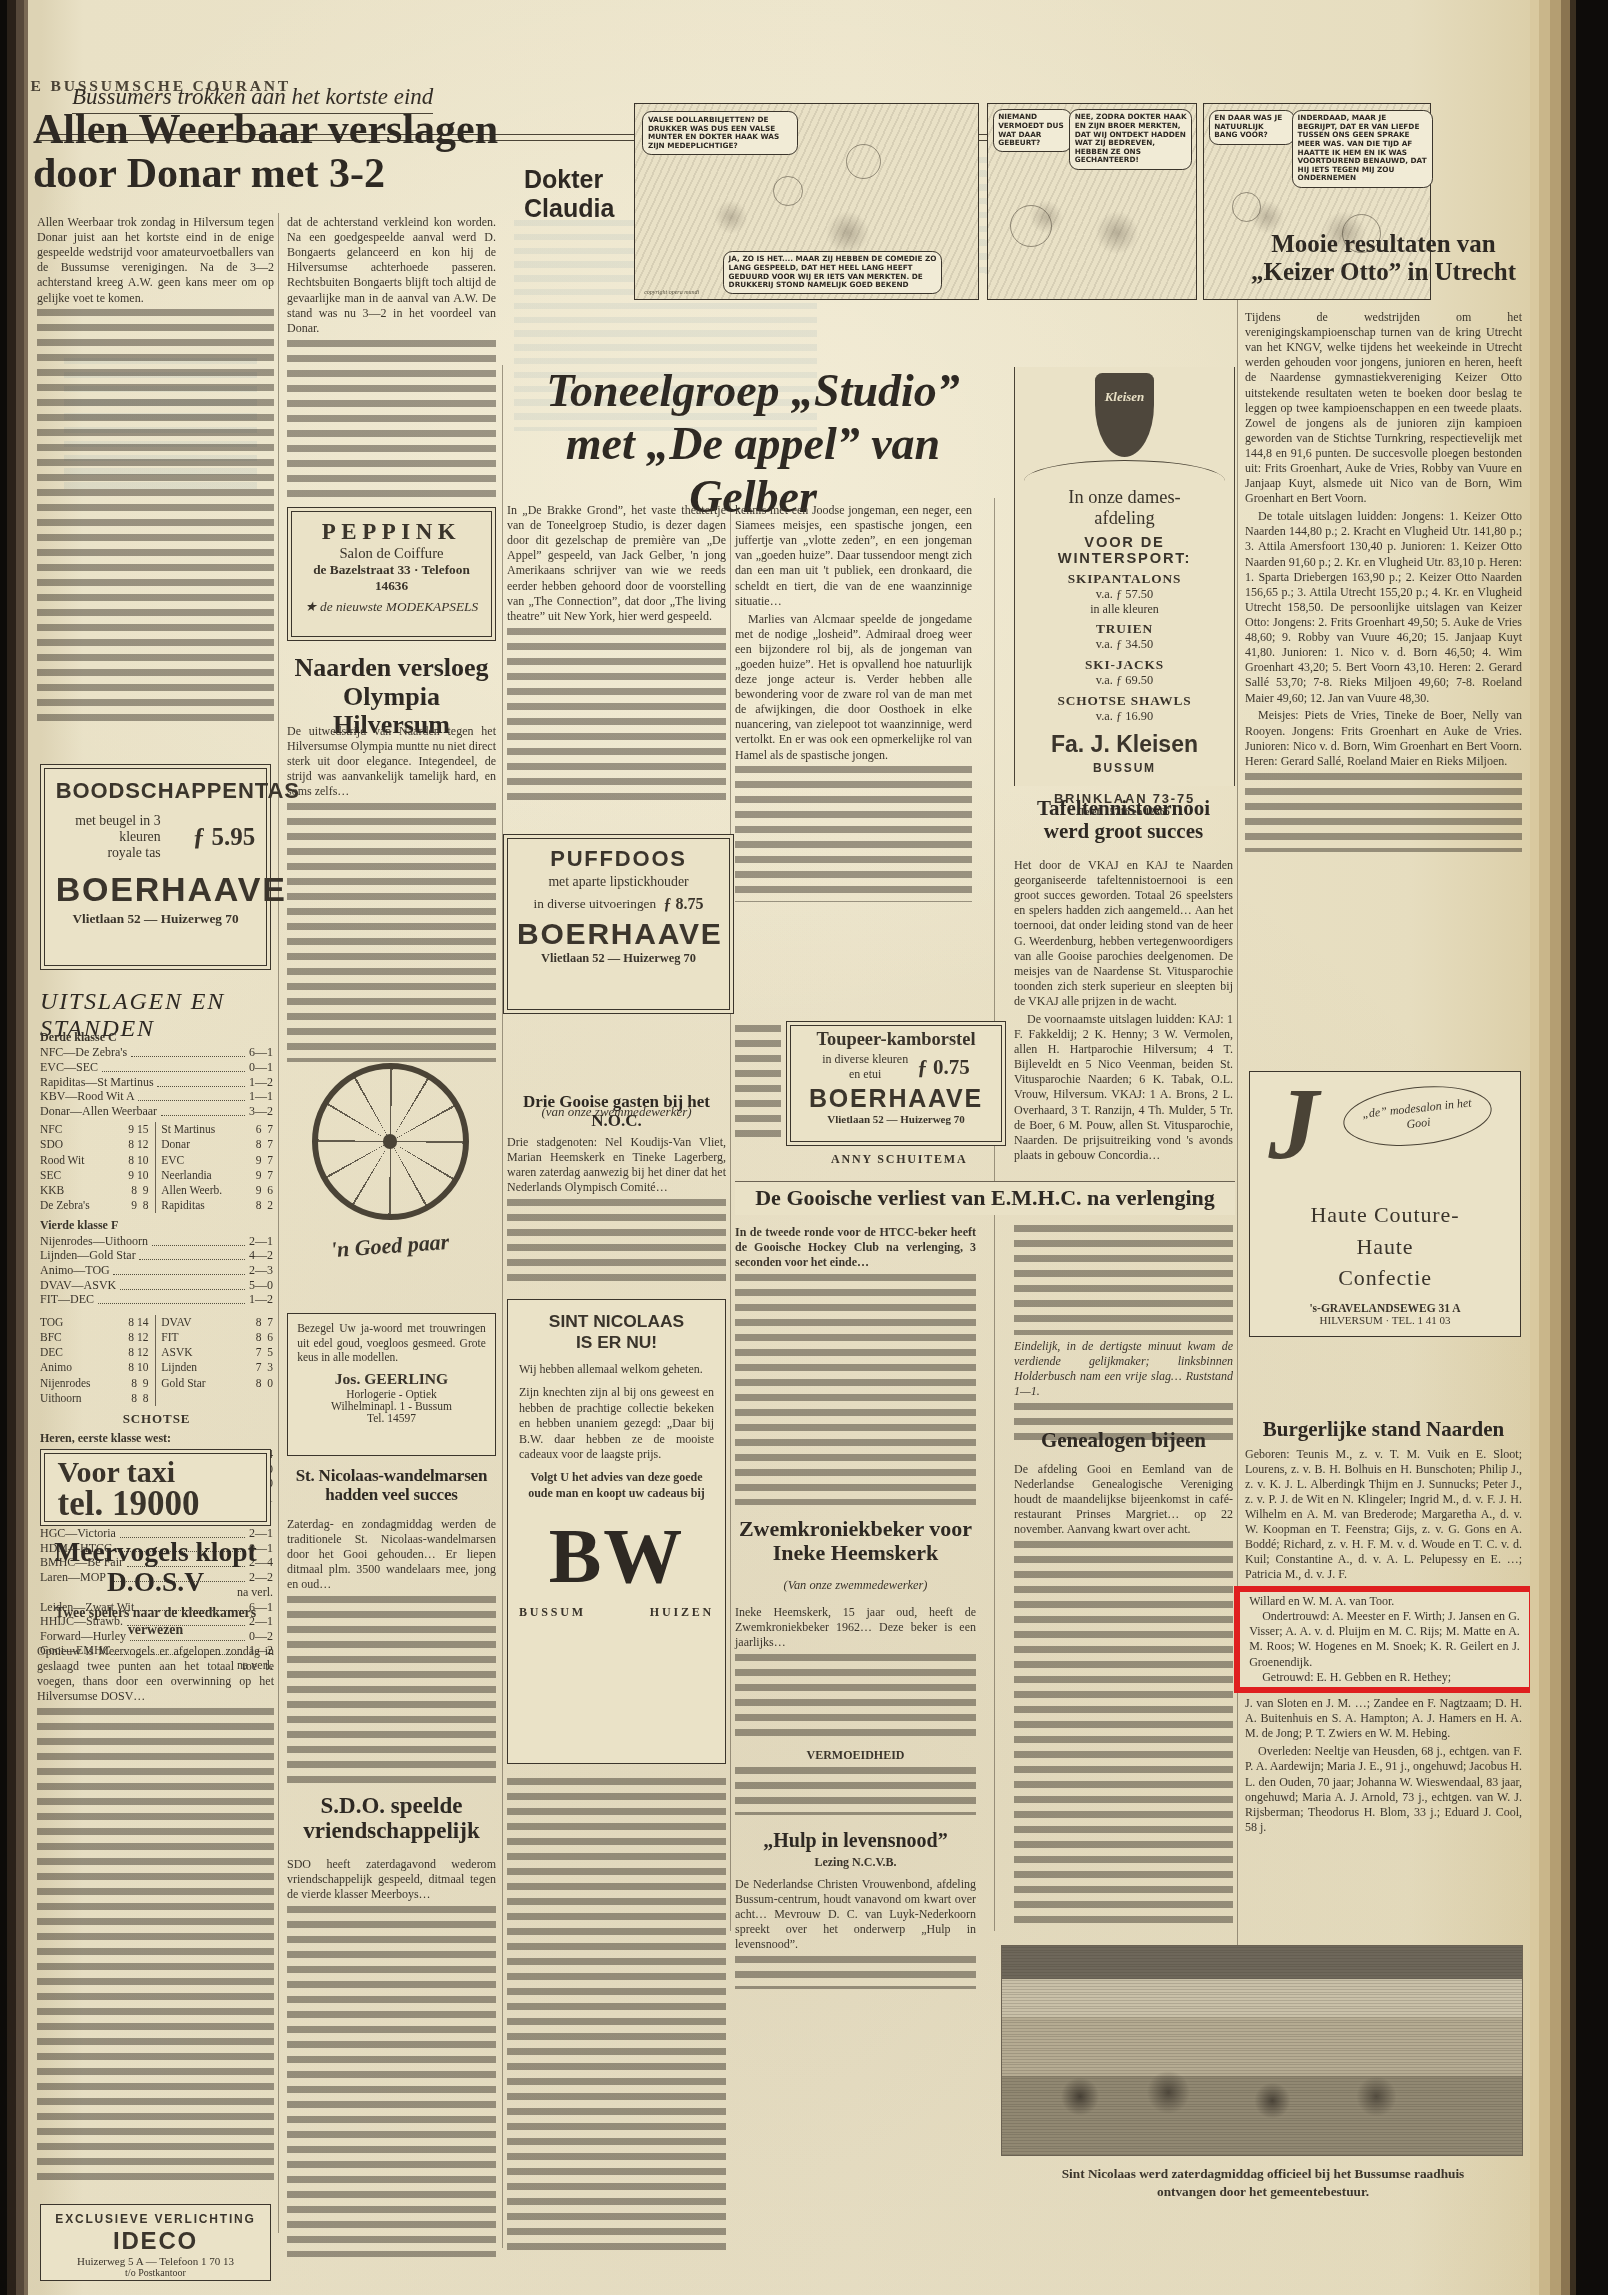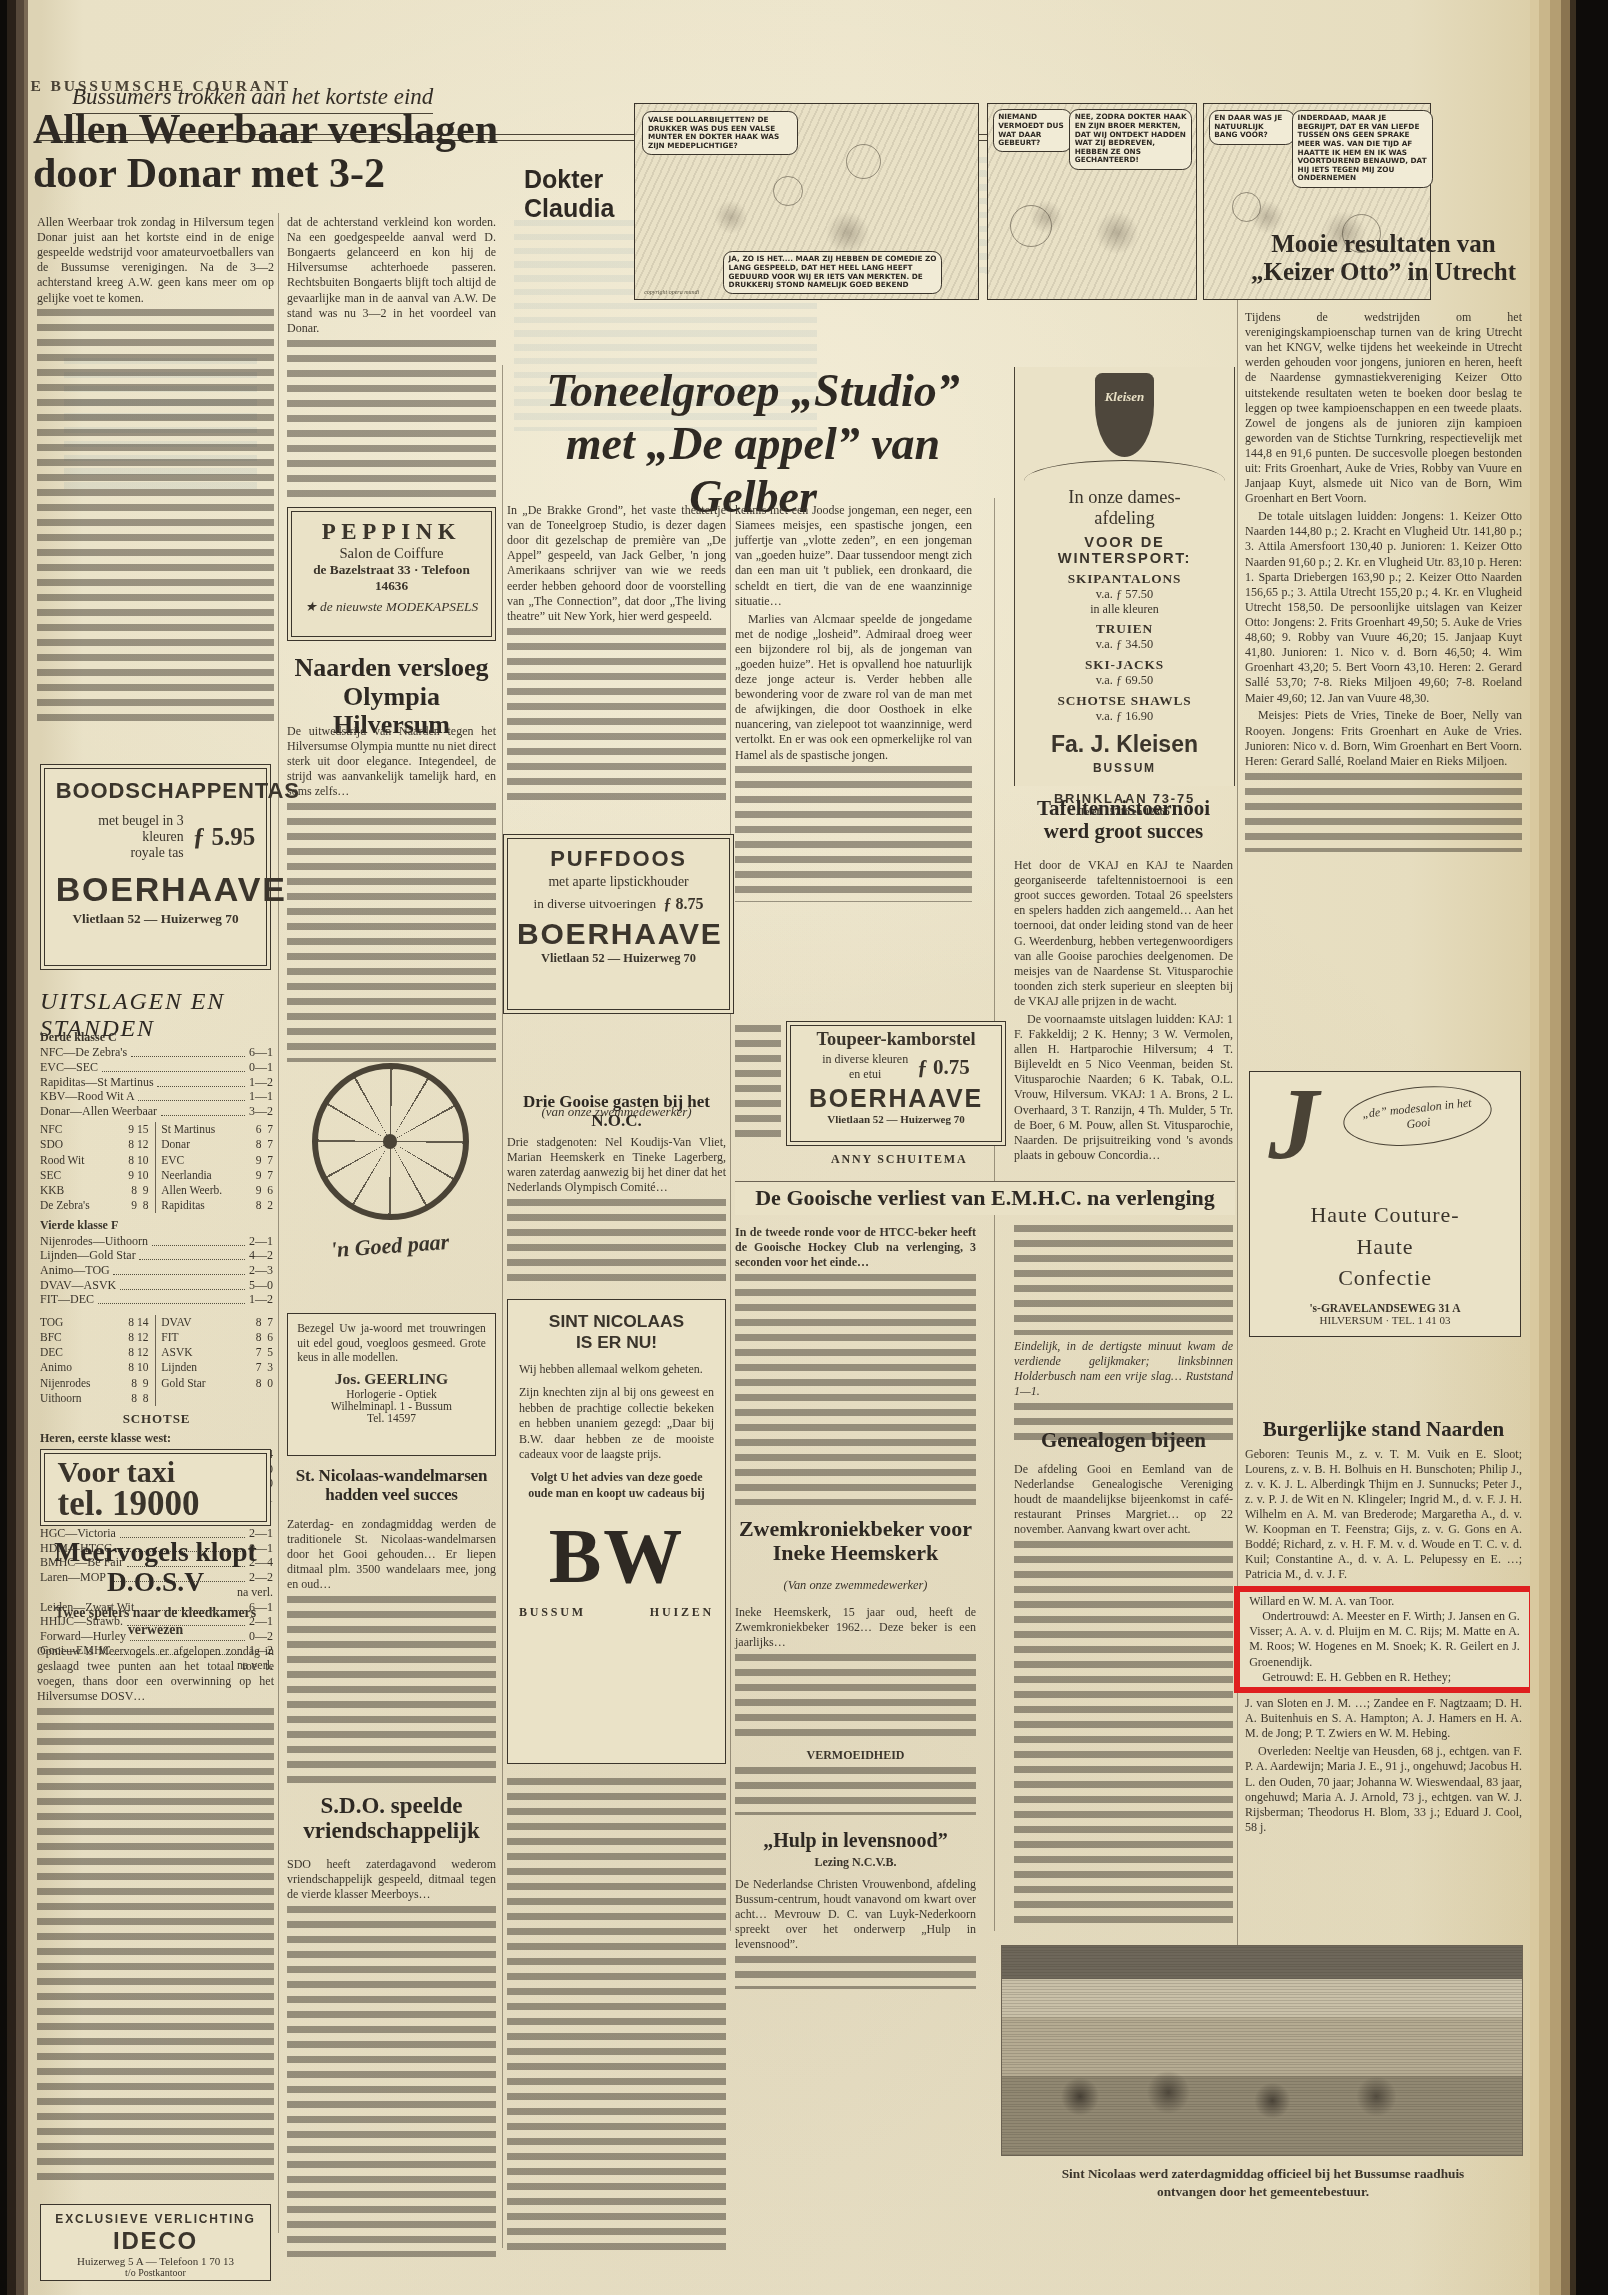--- a/index.html
+++ b/index.html
@@ -174,21 +174,21 @@
   </div>
 
   <div class="blk shead" style="left:1014px;top:797px;width:219px;font-size:21px;">Tafeltennistoernooi werd groot succes</div>
   <div class="blk btxt" style="left:1014px;top:858px;width:219px;">
     <p class="noind">Het door de VKAJ en KAJ te Naarden georganiseerde tafeltennistoernooi is een groot succes geworden. Totaal 26 speelsters en spelers hadden zich aangemeld… Aan het toernooi, dat onder leiding stond van de heer G. Weerdenburg, hebben vertegenwoordigers van alle Gooise parochies deelgenomen. De meisjes van de Naardense St. Vitusparochie toonden zich sterk superieur en sleepten bij de VKAJ alle prijzen in de wacht.</p>
     <p>De voornaamste uitslagen luidden: KAJ: 1 F. Fakkeldij; 2 K. Henny; 3 W. Vermolen, allen H. Hartparochie Hilversum; 4 T. Bijleveldt en 5 Nico Veenman, beiden St. Vitusparochie Naarden; 6 K. Tabak, O.L. Vrouw, Hilversum. VKAJ: 1 A. Brons, 2 L. Overhaard, 3 T. Ranzijn, 4 Th. Mulder, 5 Tr. de Boer, 6 M. Pouw, allen St. Vitusparochie, Naarden. De prijsuitreiking vond 's avonds plaats in gebouw Concordia…</p>
   </div>
 
   <div class="blk adbox inner ctr" style="left:40px;top:764px;width:231px;height:206px;padding:13px 14.7px;box-sizing:border-box;">
     <div class="brand" style="font-size:22px;letter-spacing:0.9px;">BOODSCHAPPENTAS</div>
-    <div style="display:flex;align-items:center;margin-top:9.2px;">
+    <div style="display:flex;align-items:center;margin-top:9.2px;gap:23px;">
       <div style="font-size:13.8px;text-align:right;flex:1;">
         <div>met beugel in 3 kleuren</div>
         <div>royale tas</div>
       </div>
       <div style="font-size:25px;font-weight:700;margin-left:9.2px;">ƒ 5.95</div>
     </div>
     <div class="brand" style="font-size:34px;margin-top:9.2px;">BOERHAAVE</div>
     <div style="font-size:13.3px;font-weight:700;margin-top:1.8px;">Vlietlaan 52   —   Huizerweg 70</div>
   </div>
 

